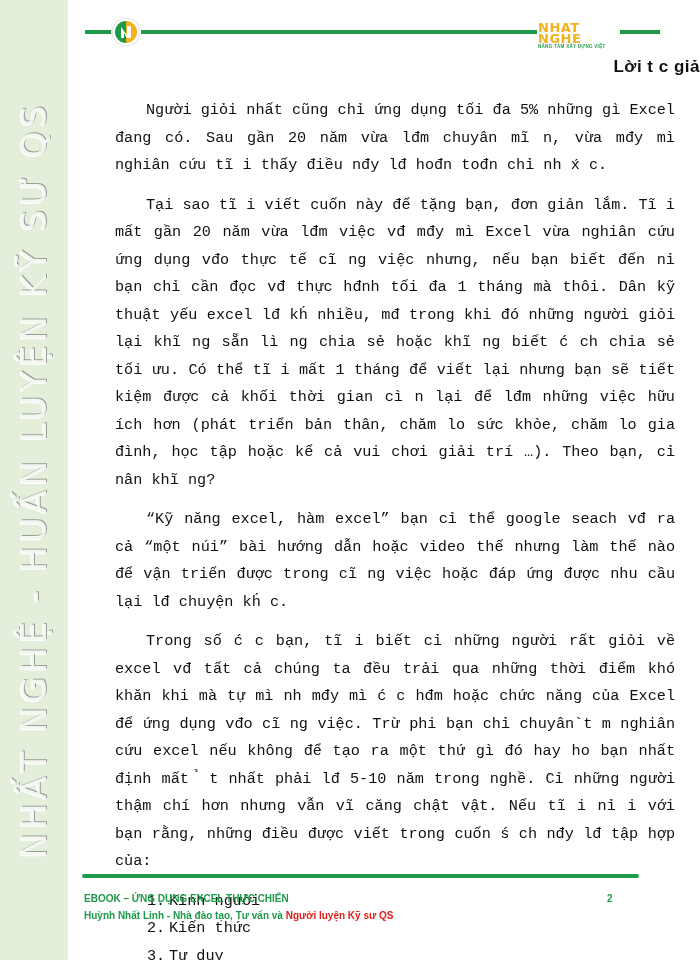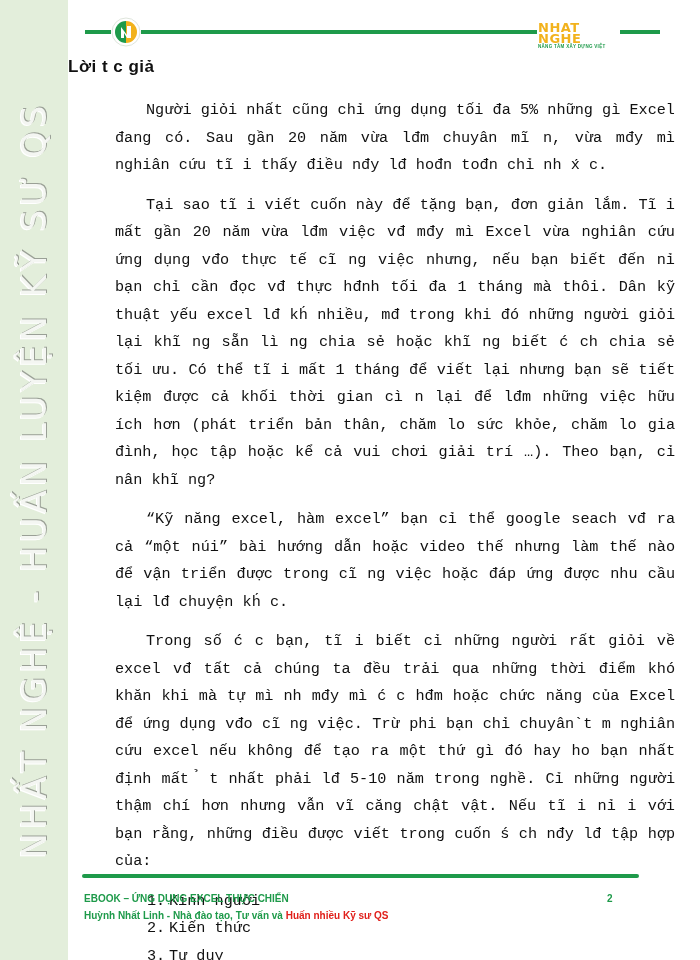--- a/index.html
+++ b/index.html
@@ -36,21 +36,21 @@
     .brand-name {
       font-family: "DejaVu Sans", sans-serif; font-weight: bold;
       font-size: 13px; color: #f2b21c; letter-spacing: 0.5px; line-height: 11px;
     }
     .brand-tag {
       font-size: 4.5px; color: #1e9a4a; font-weight: bold; letter-spacing: 0.3px;
       line-height: 6px;
     }
     .title {
       position: absolute; left: 68px; right: 0; top: 57px;
-      text-align: left; font-weight: bold; font-size: 17px; letter-spacing: 0.5px;
+      text-align: right; font-weight: bold; font-size: 17px; letter-spacing: 0.5px;
     }
     .content {
       position: absolute; left: 115px; top: 97px; width: 560px;
       font-size: 15.2px; line-height: 27.5px; text-align: justify; font-family: Liberation Mono, monospace;
     }
     .content p { margin: 0 0 12px 0; text-indent: 31px; }
     .num-list { margin: 8px 0 0 0; padding: 0; list-style: none; }
     .num-list li { display: flex; line-height: 27.5px; margin-left: 32px; }
     .num-list .num { width: 22px; }
     
@@ -118,14 +118,14 @@
       <span class="num">3.</span>
       <span>Tư duy</span>
     </li>
   </ul>
 </div>
 
 <div class="footer-line"></div>
 <div class="footer-title">EBOOK – ỨNG DỤNG EXCEL THỰC CHIẾN</div>
 <div class="page-number">2</div>
 <div class="footer-author">
-  <span>Huỳnh Nhất Linh - Nhà đào tạo, Tư vấn và </span><span class="highlight">Huấn nhiều Kỹ sư QS</span>
+  <span>Huỳnh Nhất Linh - Nhà đào tạo, Tư vấn và </span><span class="highlight">Người luyện Kỹ sư QS</span>
 </div>
 
 </body></html>

